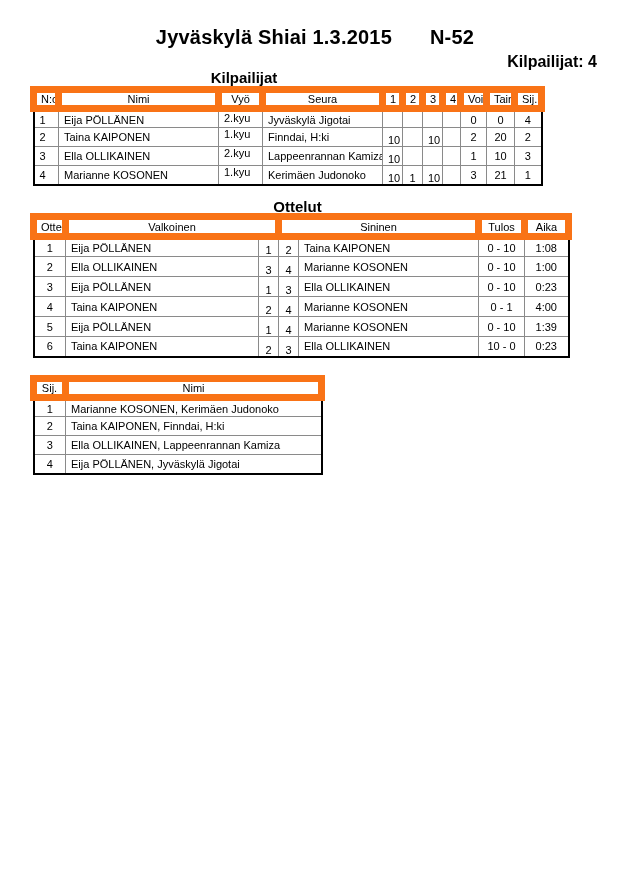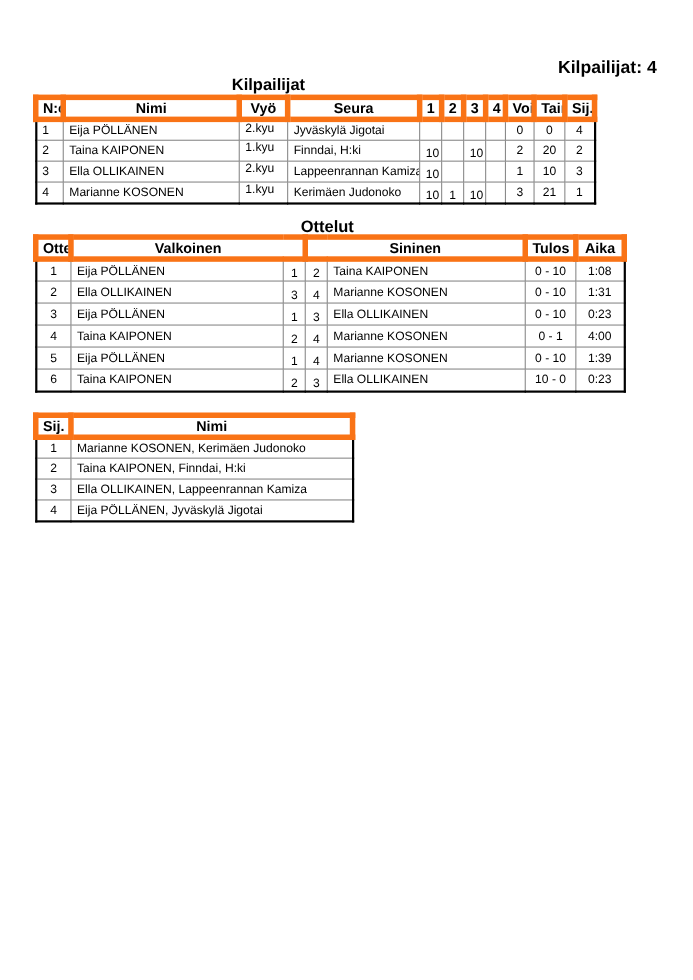--- a/index.html
+++ b/index.html
@@ -41,23 +41,23 @@
   .lbl-t { top: 360px; left: 30px; width: 288px; text-align: center; }
 
   table.tbl {
     position: absolute;
     border-collapse: collapse;
     table-layout: fixed;
     background: #ffffff;
     border: 2px solid #000000;
   }
   .tbl th {
-    border: 5px solid #f97316;
-    font-weight: bold;
-    font-size: 13px;
+    border: 7px solid #f97316;
+    font-weight: normal;
+    font-size: 11px;
     padding: 0 4px;
     text-align: center;
     white-space: nowrap;
     overflow: hidden;
   }
   .tbl td {
     border: 1px solid #8a8a8a;
     font-size: 11px;
     padding: 0 5px;
     white-space: nowrap;
@@ -81,20 +81,23 @@
   .c-vyo { text-align: left; vertical-align: top; font-size: 10px; padding-top: 1px; }
   .c-num { text-align: center; vertical-align: bottom; font-size: 10px; padding: 0 1px 2px 1px; }
   .c-tulos { text-align: center; padding-right: 8px; }
   .th-ottelu { text-align: left; font-size: 9.5px; padding-left: 2px; }
 </style>
 </head>
 <body>
 
 <div class="page">
 
+  <div class="title">
+    <span>Jyväskylä Shiai  1.3.2015</span><span class="title-cat">N-52</span>
+  </div>
 
   <div class="count">Kilpailijat: 4</div>
 
   <div class="sec-label lbl-k">Kilpailijat</div>
 
   <table class="tbl tbl-k">
     <colgroup>
       <col style="width:25px">
         <col style="width:160px">
         <col style="width:44px">
@@ -209,21 +212,21 @@
         <td class="c-tulos">0 - 10</td>
         <td class="ac">1:08</td>
       </tr>
       <tr>
         <td class="ac">2</td>
         <td class="al">Ella OLLIKAINEN</td>
         <td class="c-num">3</td>
         <td class="c-num">4</td>
         <td class="al">Marianne KOSONEN</td>
         <td class="c-tulos">0 - 10</td>
-        <td class="ac">1:31</td>
+        <td class="ac">1:00</td>
       </tr>
       <tr>
         <td class="ac">3</td>
         <td class="al">Eija PÖLLÄNEN</td>
         <td class="c-num">1</td>
         <td class="c-num">3</td>
         <td class="al">Ella OLLIKAINEN</td>
         <td class="c-tulos">0 - 10</td>
         <td class="ac">0:23</td>
       </tr>

